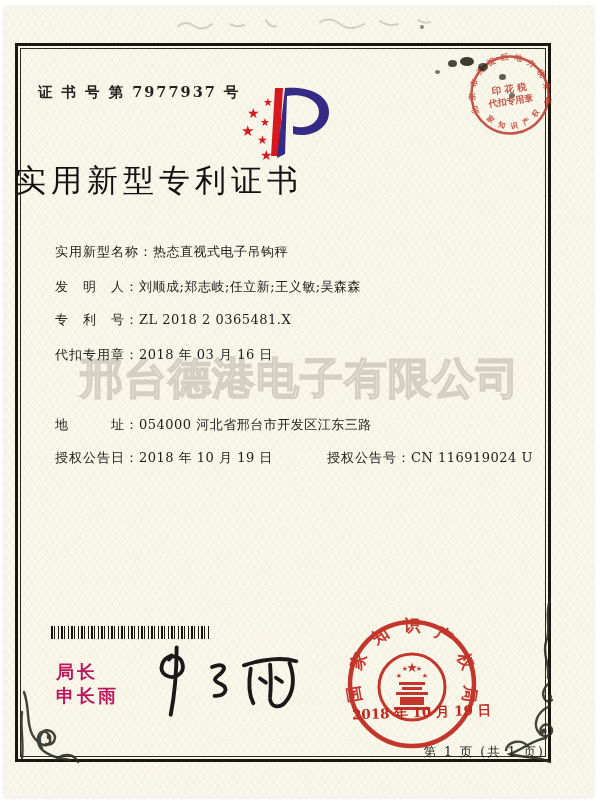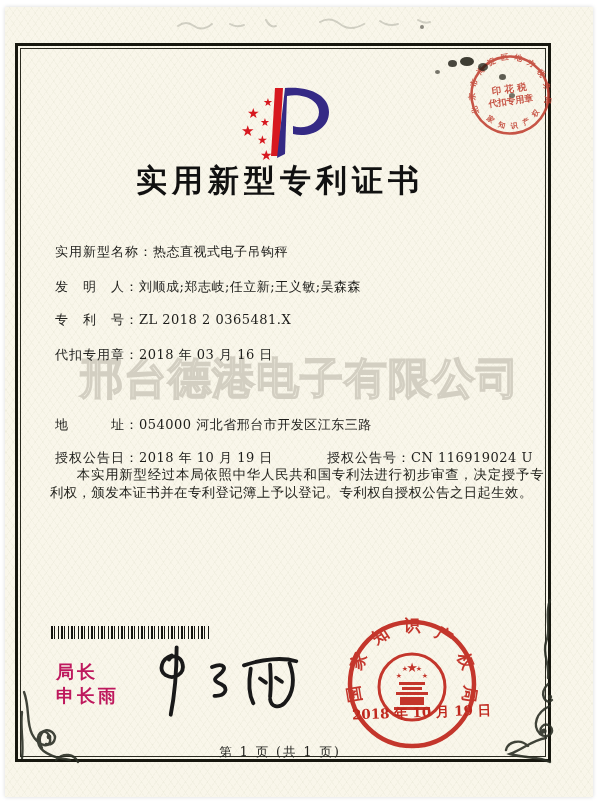--- a/index.html
+++ b/index.html
@@ -14,39 +14,39 @@
   .frame{position:absolute;left:15px;top:43px;width:530px;height:713px;border:3px solid #17170f;}
   .frame::before{content:"";position:absolute;inset:2px;border:1px solid #2a2a20;}
 
   .abs{position:absolute;white-space:nowrap;}
   .z1{z-index:1}.z2{z-index:2}.z3{z-index:3}
 
   .watermark{left:80px;top:350px;font-size:43px;font-weight:bold;letter-spacing:1px;
     color:transparent;-webkit-text-stroke:1.3px #d3cfc2;z-index:1;}
 
   .certno{left:38px;top:83px;font-size:14.5px;letter-spacing:2px;font-weight:600;color:#23231f;}
-  .title{left:15px;top:160px;width:530px;text-align:center;font-size:31px;font-weight:bold;
+  .title{left:15px;top:160px;width:530px;text-align:left;font-size:31px;font-weight:normal;
          letter-spacing:5px;color:#111;}
 
   .field{font-size:13px;color:#1d1d1a;}
   .field .lab{letter-spacing:1px;}
   .field .val{letter-spacing:.5px;}
 
   .bodytext{left:50px;top:466px;width:494px;font-size:13.4px;line-height:18.2px;
     text-align:justify;color:#24241f;white-space:normal;z-index:2;}
   .bodytext p{margin:0;text-indent:2em;letter-spacing:.4px;}
 
   .barcode{left:51px;top:626px;width:160px;height:13px;
     background:repeating-linear-gradient(90deg,#15150f 0 2px,transparent 2px 3px,
       #15150f 3px 4px,transparent 4px 7px,#15150f 7px 8px,transparent 8px 10px);}
 
   .director{font-family:"DejaVu Sans","Liberation Sans",sans-serif;font-weight:bold;
     font-size:18px;letter-spacing:3px;color:#be185d;}
 
-  .pageinfo{left:15px;top:744px;width:530px;text-align:center;font-size:12.5px;
+  .pageinfo{left:15px;top:744px;width:530px;text-align:right;font-size:12.5px;
     letter-spacing:2px;color:#23231f;}
 
   .seal-date{left:352px;top:704px;font-size:13.5px;font-weight:bold;color:var(--seal-red,#c0281e);
     letter-spacing:0;transform:rotate(-2deg);z-index:3;}
 
   .smudge{position:absolute;background:#1d1c13;border-radius:50%;}
 
   svg text{font-family:"DejaVu Serif","Liberation Serif",serif;}
 </style>
 </head>
@@ -79,20 +79,21 @@
       <path d="M52,2 C46,18 54,30 48,44 C44,56 52,66 50,80"></path>
       <path d="M50,86 C40,96 48,108 54,102"></path>
       <path d="M52,108 C38,114 34,128 42,136 C50,142 58,134 52,128 C46,124 40,130 44,136"></path>
       <path d="M48,140 C34,142 24,152 12,156 C24,160 40,158 52,164"></path>
       <path d="M30,148 C22,140 10,144 8,152"></path>
       <circle cx="46" cy="133" r="2.6" fill="#2c3026" stroke="none"></circle>
       <circle cx="52" cy="99" r="2.2" fill="#2c3026" stroke="none"></circle>
     </g>
   </svg>
 
+  <div class="abs certno z2">证 书 号 第 7977937 号</div>
 
   <svg class="abs z2" style="left:233px;top:84px" width="108" height="80" viewBox="0 0 108 80">
     <g>
       <polygon points="42,4 50,4 46,72 38,72" fill="var(--logo-red,#d7181f)"></polygon>
       <path d="M52,4 C78,2 96,12 96,28 C96,46 76,54 60,50 L60,42 C72,46 86,40 86,28 C86,16 70,9 54,12 L52,70 L44,74 Z" fill="var(--logo-purple,#352a85)"></path>
       <g fill="var(--logo-red,#d7181f)">
         <text x="30" y="22" font-size="11">★</text>
         <text x="14" y="34" font-size="14">★</text>
         <text x="27" y="42" font-size="11">★</text>
         <text x="8" y="52" font-size="15">★</text>
@@ -120,21 +121,20 @@
     <span class="lab">地　　　址：</span><span class="val">054000 河北省邢台市开发区江东三路</span>
   </div>
   <div class="abs field z2" style="left:55px;top:449px">
     <span class="lab">授权公告日：</span><span class="val">2018 年 10 月 19 日</span>
   </div>
   <div class="abs field z2" style="left:327px;top:449px">
     <span class="lab">授权公告号：</span><span class="val">CN 116919024 U</span>
   </div>
 
   <div class="abs bodytext">
-    <p>本实用新型经过本局依照中华人民共和国专利法进行初步审查，决定授予专利权，颁发本证书并在专利登记簿上予以登记。专利权自授权公告之日起生效。</p>
   </div>
 
   <div class="abs barcode z2"></div>
 
   <div class="abs director z2" style="left:56px;top:660px">局长</div>
   <div class="abs director z2" style="left:56px;top:684px">申长雨</div>
 
   <svg class="abs z2" style="left:148px;top:644px" width="160" height="74" viewBox="0 0 190 90" preserveAspectRatio="none">
     <g stroke="#191919" stroke-width="4.6" fill="none" stroke-linecap="round">
       <path d="M28,14 C16,18 12,32 21,38 C31,44 44,36 41,24 C39,15 28,12 25,19"></path>

